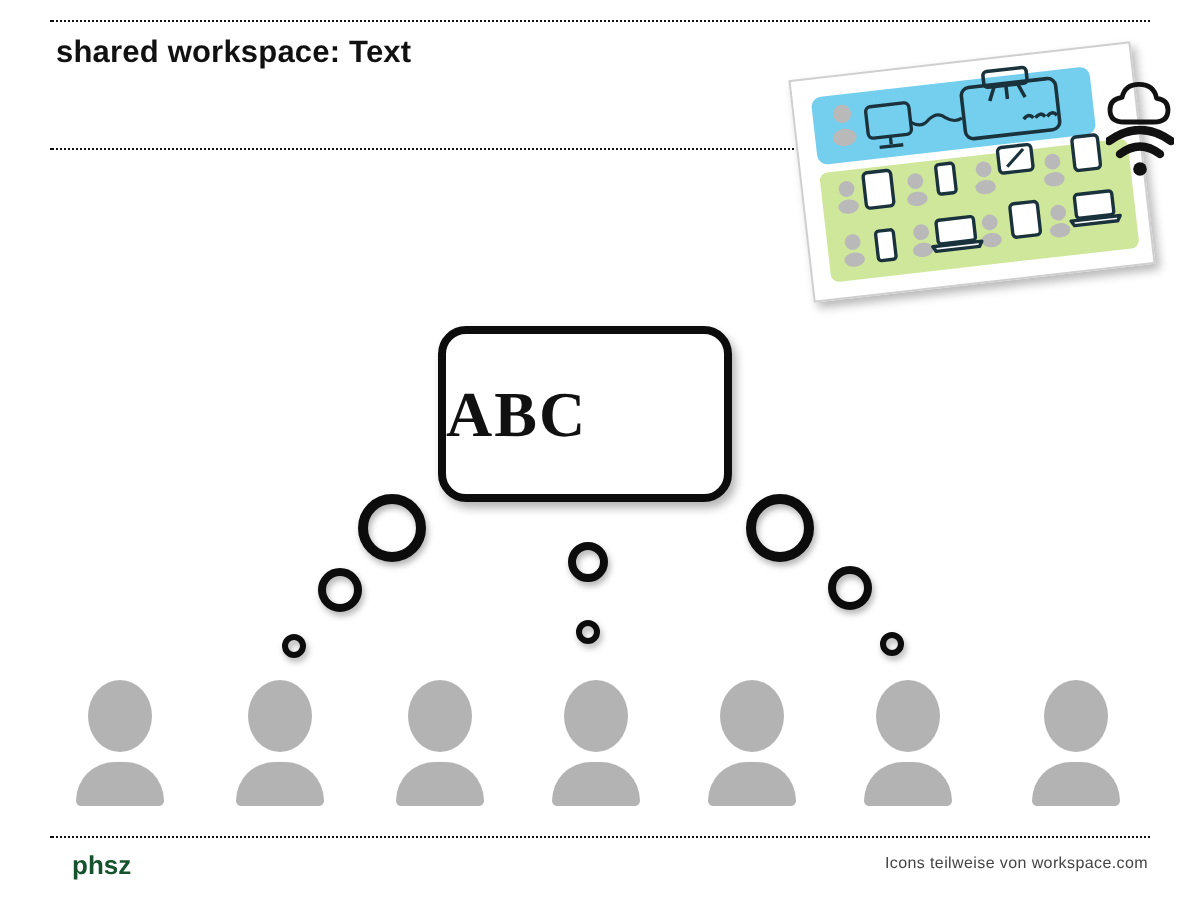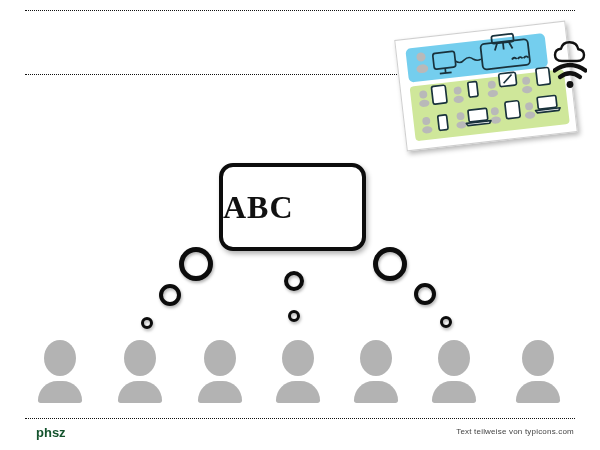--- a/index.html
+++ b/index.html
@@ -99,20 +99,21 @@
 </style>
 </head>
 <body>
 
 <div class="slide">
 
   <div class="rule rule-top"></div>
   <div class="rule rule-under-title"></div>
   <div class="rule rule-footer"></div>
 
+  <div class="title">shared workspace: Text</div>
 
   <div class="card-wrap">
     <div class="card">
       <div class="card-blue"></div>
       <div class="card-green"></div>
 
       <svg class="card-svg" viewBox="0 0 172 112">
         <g fill="#b9b9b9">
           <circle cx="24" cy="19" r="4.6"></circle>
           <ellipse cx="24" cy="31" rx="6" ry="4.4"></ellipse>
@@ -230,15 +231,15 @@
         <div class="p-head"></div>
         <div class="p-body"></div>
       </div>
       <div class="person" style="left: 516px; top: 340px;">
         <div class="p-head"></div>
         <div class="p-body"></div>
       </div>
     </div>
 
   <div class="foot-left">phsz</div>
-  <div class="foot-right">Text  teilweise   von typicons.com</div>
+  <div class="foot-right">Icons  teilweise   von workspace.com</div>
 
 </div>
 
 </body></html>

